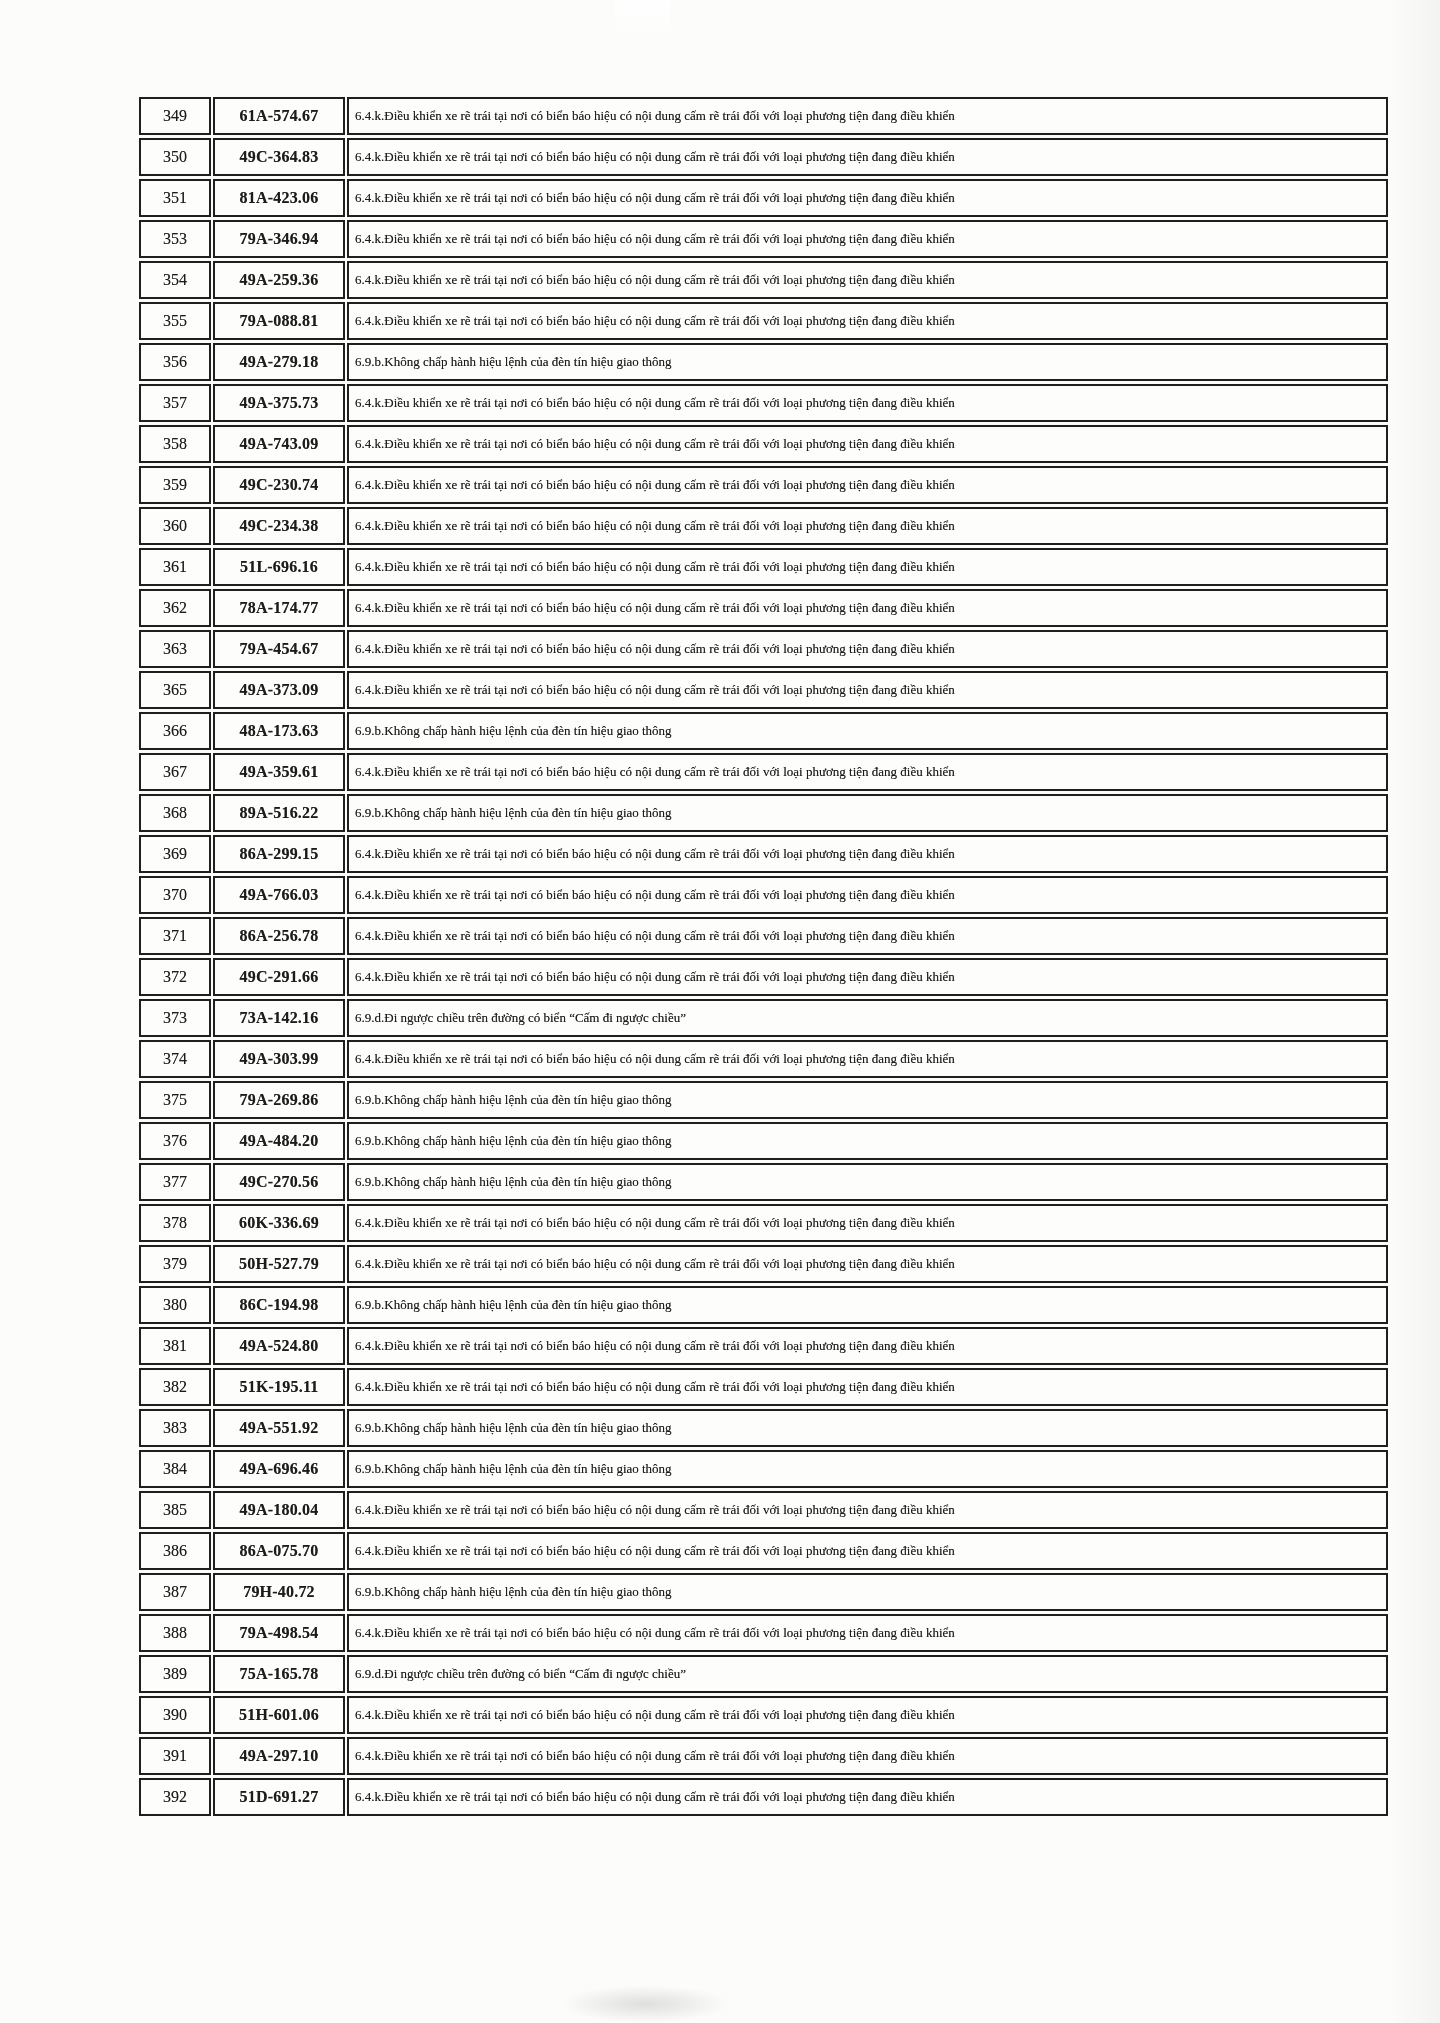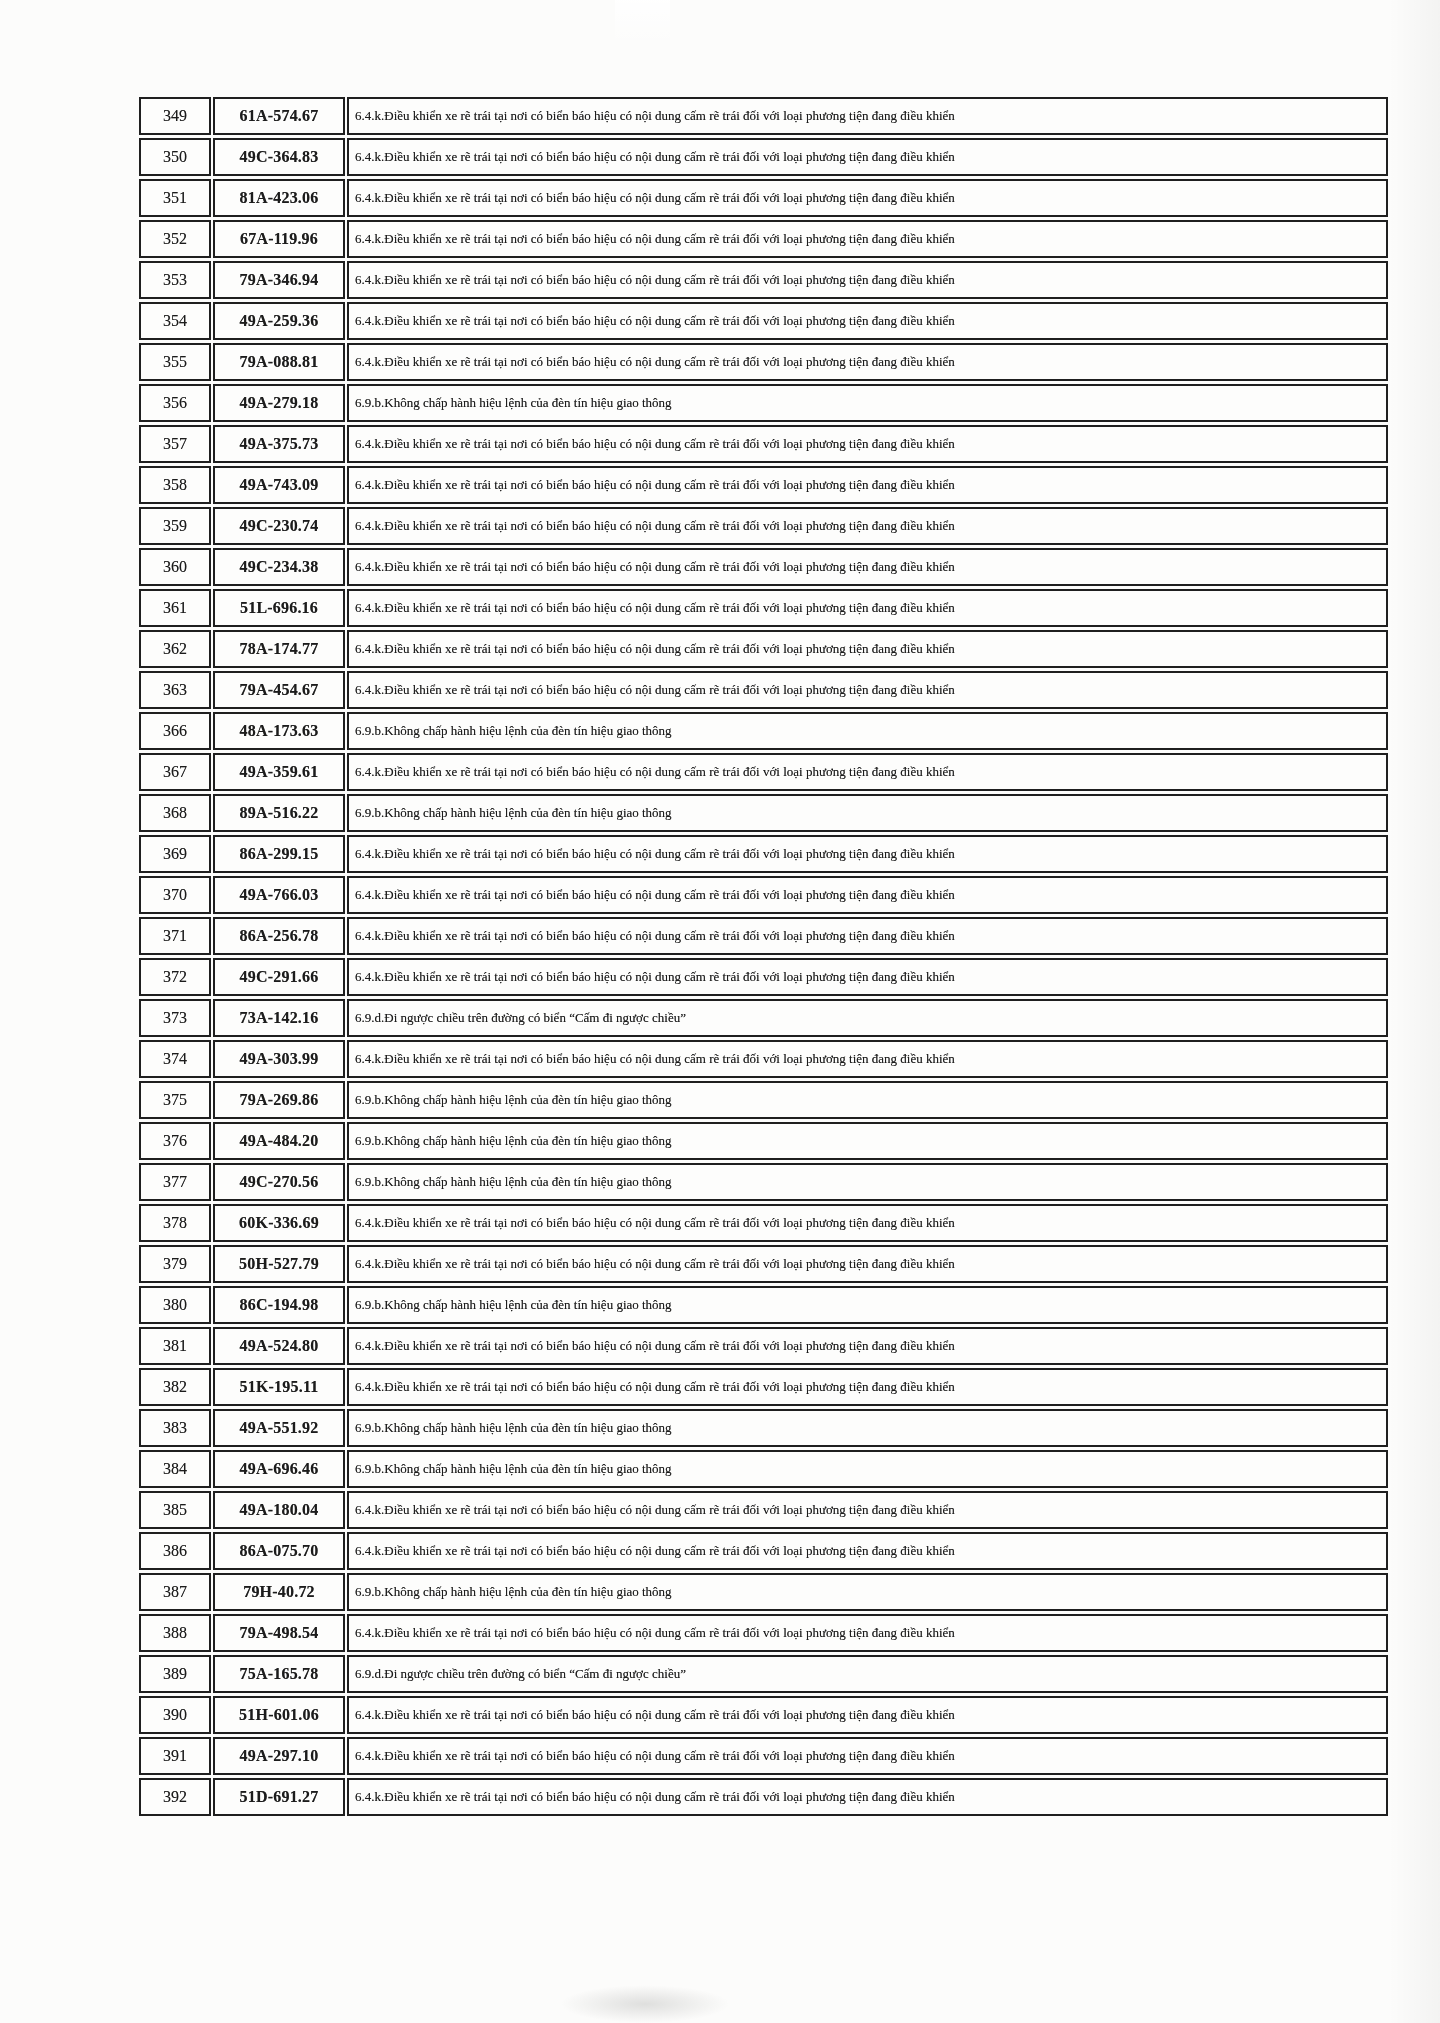--- a/index.html
+++ b/index.html
@@ -99,25 +99,20 @@
       <td class="stt">350</td>
       <td class="plate">49C-364.83</td>
       <td class="viol">6.4.k.Điều khiển xe rẽ trái tại nơi có biển báo hiệu có nội dung cấm rẽ trái đối với loại phương tiện đang điều khiển</td>
     </tr>
         <tr>
       <td class="stt">351</td>
       <td class="plate">81A-423.06</td>
       <td class="viol">6.4.k.Điều khiển xe rẽ trái tại nơi có biển báo hiệu có nội dung cấm rẽ trái đối với loại phương tiện đang điều khiển</td>
     </tr>
         <tr>
-      <td class="stt">352</td>
-      <td class="plate">67A-119.96</td>
-      <td class="viol">6.4.k.Điều khiển xe rẽ trái tại nơi có biển báo hiệu có nội dung cấm rẽ trái đối với loại phương tiện đang điều khiển</td>
-    </tr>
-        <tr>
       <td class="stt">353</td>
       <td class="plate">79A-346.94</td>
       <td class="viol">6.4.k.Điều khiển xe rẽ trái tại nơi có biển báo hiệu có nội dung cấm rẽ trái đối với loại phương tiện đang điều khiển</td>
     </tr>
         <tr>
       <td class="stt">354</td>
       <td class="plate">49A-259.36</td>
       <td class="viol">6.4.k.Điều khiển xe rẽ trái tại nơi có biển báo hiệu có nội dung cấm rẽ trái đối với loại phương tiện đang điều khiển</td>
     </tr>
         <tr>
@@ -156,20 +151,25 @@
       <td class="viol">6.4.k.Điều khiển xe rẽ trái tại nơi có biển báo hiệu có nội dung cấm rẽ trái đối với loại phương tiện đang điều khiển</td>
     </tr>
         <tr>
       <td class="stt">362</td>
       <td class="plate">78A-174.77</td>
       <td class="viol">6.4.k.Điều khiển xe rẽ trái tại nơi có biển báo hiệu có nội dung cấm rẽ trái đối với loại phương tiện đang điều khiển</td>
     </tr>
         <tr>
       <td class="stt">363</td>
       <td class="plate">79A-454.67</td>
+      <td class="viol">6.4.k.Điều khiển xe rẽ trái tại nơi có biển báo hiệu có nội dung cấm rẽ trái đối với loại phương tiện đang điều khiển</td>
+    </tr>
+        <tr>
+      <td class="stt">365</td>
+      <td class="plate">49A-373.09</td>
       <td class="viol">6.4.k.Điều khiển xe rẽ trái tại nơi có biển báo hiệu có nội dung cấm rẽ trái đối với loại phương tiện đang điều khiển</td>
     </tr>
         <tr>
       <td class="stt">366</td>
       <td class="plate">48A-173.63</td>
       <td class="viol">6.9.b.Không chấp hành hiệu lệnh của đèn tín hiệu giao thông</td>
     </tr>
         <tr>
       <td class="stt">367</td>
       <td class="plate">49A-359.61</td>

